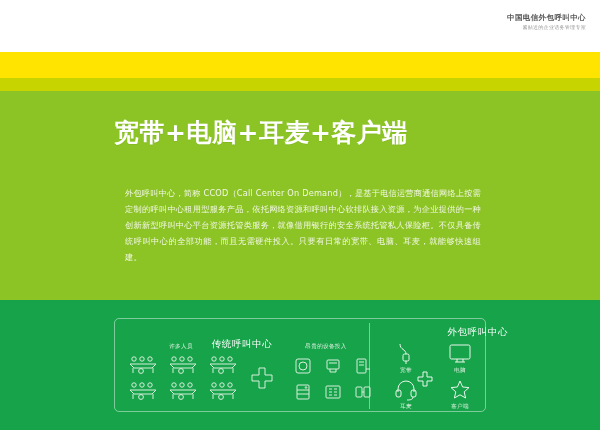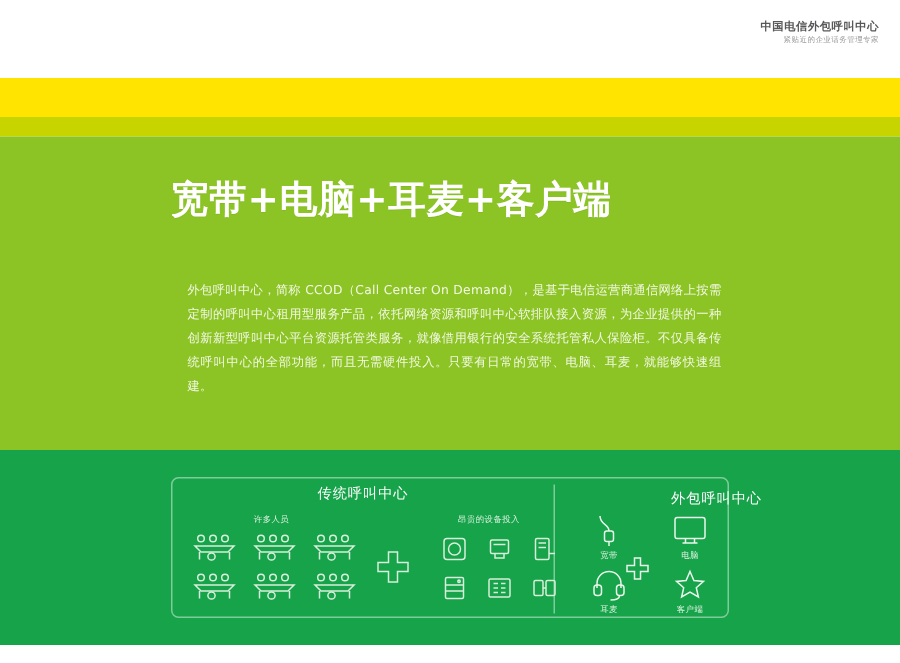--- a/index.html
+++ b/index.html
@@ -126,21 +126,21 @@
     height: 86px;
     background: rgba(255,255,255,0.45);
   }
   .panel-title {
     position: absolute;
     color: #ffffff;
     font-size: 9.5px;
     letter-spacing: 0.6px;
     white-space: nowrap;
   }
-  .title-left  { left: 0; top: 4px; width: 254px; text-align: center; }
+  .title-left  { left: 0; top: 19px; width: 254px; text-align: center; }
   .title-right { left: 254px; top: 7px; width: 139px; text-align: right; }
 
   .sublabel {
     position: absolute;
     color: #dff3e2;
     font-size: 5.6px;
     letter-spacing: 0.3px;
     white-space: nowrap;
     text-align: center;
   }

